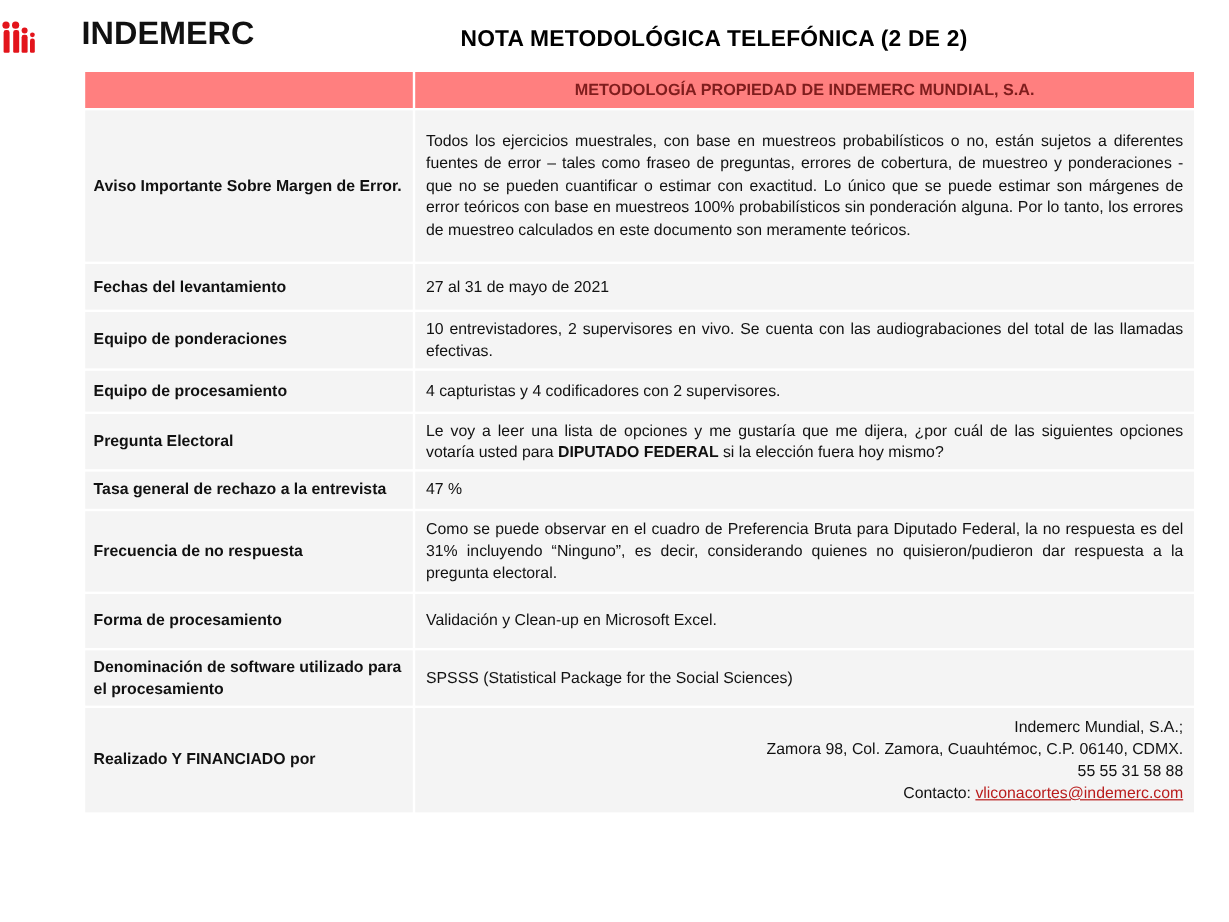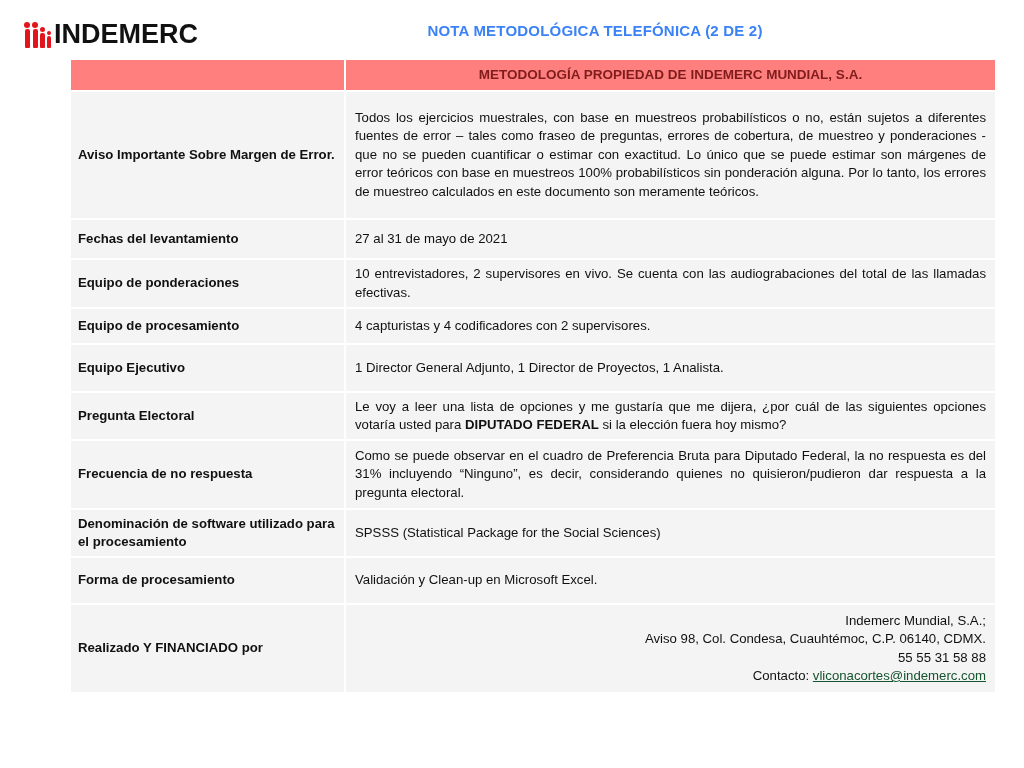--- a/index.html
+++ b/index.html
@@ -1,50 +1,50 @@
 <!DOCTYPE html>
 <html><head>
 <meta charset="utf-8">
 <style>
   html, body { margin: 0; padding: 0; }
   body {
     width: 1024px; height: 768px; background: #ffffff; position: relative; overflow: hidden;
     font-family: "Liberation Sans", sans-serif; color: #111;
   }
   .logo {
-    position: absolute; left: 24px; top: 14px; height: 34px; display: flex; align-items: flex-end;
+    position: absolute; left: 2px; top: 14px; height: 34px; display: flex; align-items: flex-start; gap: 36px;
   }
   .logo-mark { display: flex; align-items: flex-end; gap: 2px; margin-right: 3px; height: 30px; }
   .logo-mark .fig { display: flex; flex-direction: column; align-items: center; }
   .logo-mark .head { width: 6px; height: 6px; border-radius: 50%; background: #e3141b; margin-bottom: 1px; }
   .logo-mark .body { width: 5px; background: #e3141b; border-radius: 2px 2px 1px 1px; }
   .logo-text {
     font-family: "Liberation Sans", sans-serif; font-weight: bold; font-size: 27px; letter-spacing: 0px;
     color: #111; line-height: 28px;
   }
   .page-title {
     position: absolute; left: 345px; top: 22px; width: 500px; text-align: center;
-    font-weight: bold; font-size: 15px; color: #3b82f6; letter-spacing: 0.2px;
+    font-weight: bold; font-size: 19px; color: #000000; letter-spacing: 0.2px;
   }
   table.meta {
     position: absolute; left: 71px; top: 60px; width: 928px;
     border-collapse: separate; border-spacing: 2px; margin: -2px;
   }
   table.meta td {
     background: #f4f4f4; font-size: 13.2px; line-height: 18.5px; vertical-align: middle;
     padding: 0 8px;
   }
   table.meta td.label { width: 258px; font-weight: bold; padding-left: 7px; }
   table.meta td.value { text-align: justify; padding-left: 9px; padding-right: 9px; }
   table.meta tr.head td {
     background: #ff7f7f; color: #7f1d1d; font-weight: bold; height: 30px; font-size: 13.5px;
   }
   table.meta tr.head td.value { text-align: center; }
   .bold { font-weight: bold; }
-  a.email { color: #14532d; text-decoration: underline; }
+  a.email { color: #b91c1c; text-decoration: underline; }
 </style>
 </head>
 <body>
 
 <div class="logo">
   <div class="logo-mark">
     <div class="fig">
         <div class="head"></div>
         <div class="body" style="height:19px"></div>
       </div>
@@ -82,42 +82,42 @@
   </tr>
   <tr style="height:47px">
     <td class="label">Equipo de ponderaciones</td>
     <td class="value">10 entrevistadores, 2 supervisores en vivo. Se cuenta con las audiograbaciones del total de las llamadas efectivas.</td>
   </tr>
   <tr style="height:34px">
     <td class="label">Equipo de procesamiento</td>
     <td class="value">4 capturistas y 4 codificadores con 2 supervisores.</td>
   </tr>
   <tr style="height:46px">
-    <td class="label">Equipo Ejecutivo</td>
-    <td class="value">1 Director General Adjunto, 1 Director de Proyectos, 1 Analista.</td>
-  </tr>
-  <tr style="height:46px">
     <td class="label">Pregunta Electoral</td>
     <td class="value"><span>Le voy a leer una lista de opciones y me gustaría que me dijera, ¿por cuál de las siguientes opciones votaría usted para </span><span class="bold">DIPUTADO FEDERAL</span><span> si la elección fuera hoy mismo?</span></td>
+  </tr>
+  <tr style="height:31px">
+    <td class="label">Tasa general de rechazo a la entrevista</td>
+    <td class="value">47 %</td>
   </tr>
   <tr style="height:67px">
     <td class="label">Frecuencia de no respuesta</td>
     <td class="value">Como se puede observar en el cuadro de Preferencia Bruta para Diputado Federal, la no respuesta es del 31% incluyendo “Ninguno”, es decir, considerando quienes no quisieron/pudieron dar respuesta a la pregunta electoral.</td>
   </tr>
+  <tr style="height:45px">
+    <td class="label">Forma de procesamiento</td>
+    <td class="value">Validación y Clean-up en Microsoft Excel.</td>
+  </tr>
   <tr style="height:46px">
     <td class="label">Denominación de software utilizado para el procesamiento</td>
     <td class="value">SPSSS (Statistical Package for the Social Sciences)</td>
-  </tr>
-  <tr style="height:45px">
-    <td class="label">Forma de procesamiento</td>
-    <td class="value">Validación y Clean-up en Microsoft Excel.</td>
   </tr>
   <tr style="height:87px">
     <td class="label">Realizado Y FINANCIADO por</td>
     <td class="value" style="text-align:right">
       <div>Indemerc Mundial, S.A.;</div>
-      <div>Aviso 98, Col. Condesa, Cuauhtémoc, C.P. 06140, CDMX.</div>
+      <div>Zamora 98, Col. Zamora, Cuauhtémoc, C.P. 06140, CDMX.</div>
       <div>55 55 31 58 88</div>
       <div><span>Contacto: </span><a class="email" href="#">vliconacortes@indemerc.com</a></div>
     </td>
   </tr>
 </tbody>
   </table>
 
 </body></html>

